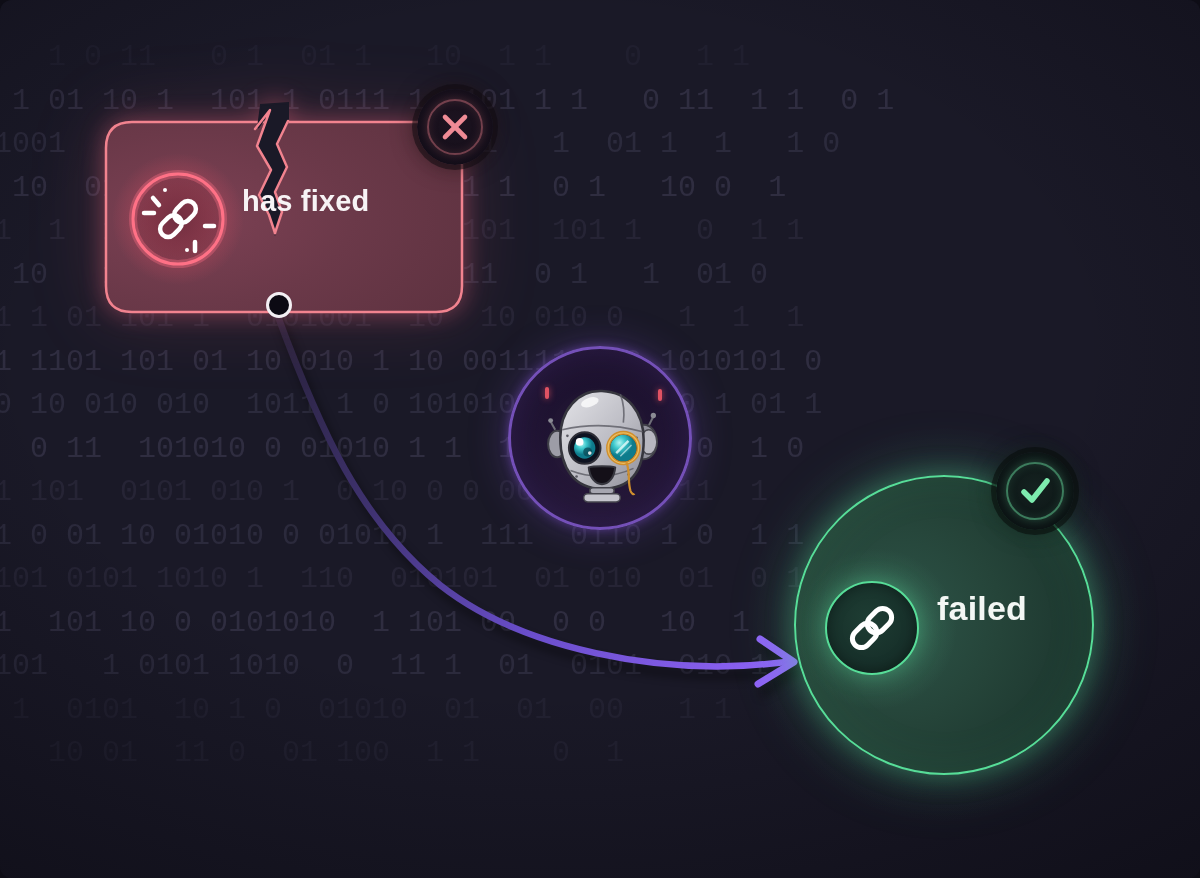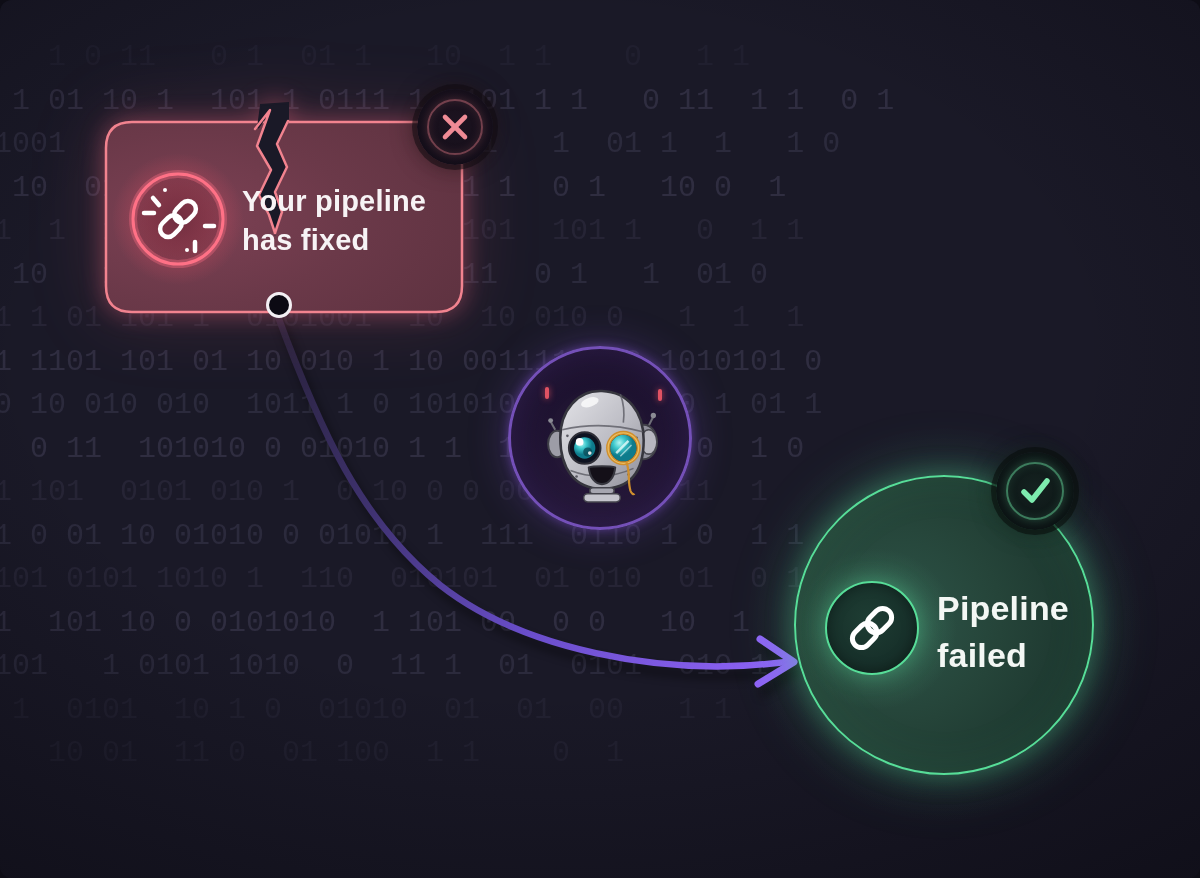--- a/index.html
+++ b/index.html
@@ -155,21 +155,20 @@
       <line x1="-34" y1="-6" x2="-24" y2="-6"></line>
       <line x1="-25" y1="-21" x2="-19" y2="-14"></line>
       <circle cx="-13" cy="-29" r="2" fill="#fff" stroke="none"></circle>
       <line x1="17" y1="23" x2="17" y2="32"></line>
       <line x1="27" y1="7" x2="36" y2="7"></line>
       <circle cx="9" cy="31" r="2" fill="#fff" stroke="none"></circle>
     </g>
   </svg>
 
   <div class="failed-title">
-    <div>Your pipeline</div>
     <div>has fixed</div>
   </div>
 
   <div class="x-badge">
     <span class="ring"></span>
     <svg width="30" height="30" viewBox="0 0 30 30">
       <line x1="5" y1="5" x2="25" y2="25" stroke="#ef8b95" stroke-width="4.6" stroke-linecap="round"></line>
       <line x1="25" y1="5" x2="5" y2="25" stroke="#ef8b95" stroke-width="4.6" stroke-linecap="round"></line>
     </svg>
   </div>
@@ -237,21 +236,20 @@
     <span class="link-halo"></span>
     <div class="link-circle">
       <svg width="52" height="52" viewBox="0 0 52 52">
         <g transform="translate(26,26) rotate(-45)" stroke="#fff" stroke-width="5" fill="none" stroke-linecap="round">
           <rect x="-24" y="-9" width="27" height="18" rx="9"></rect>
           <rect x="-3" y="-9" width="27" height="18" rx="9"></rect>
         </g>
       </svg>
     </div>
     <div class="fixed-title">
-      <div>Pipeline</div>
       <div>failed</div>
     </div>
   </div>
 
   <div class="check-badge">
     <span class="ring"></span>
     <svg width="36" height="32" viewBox="0 0 36 32">
       <path d="M7,17 L15,25 L30,6" fill="none" stroke="#7debae" stroke-width="5.5" stroke-linecap="round" stroke-linejoin="round"></path>
     </svg>
   </div>

